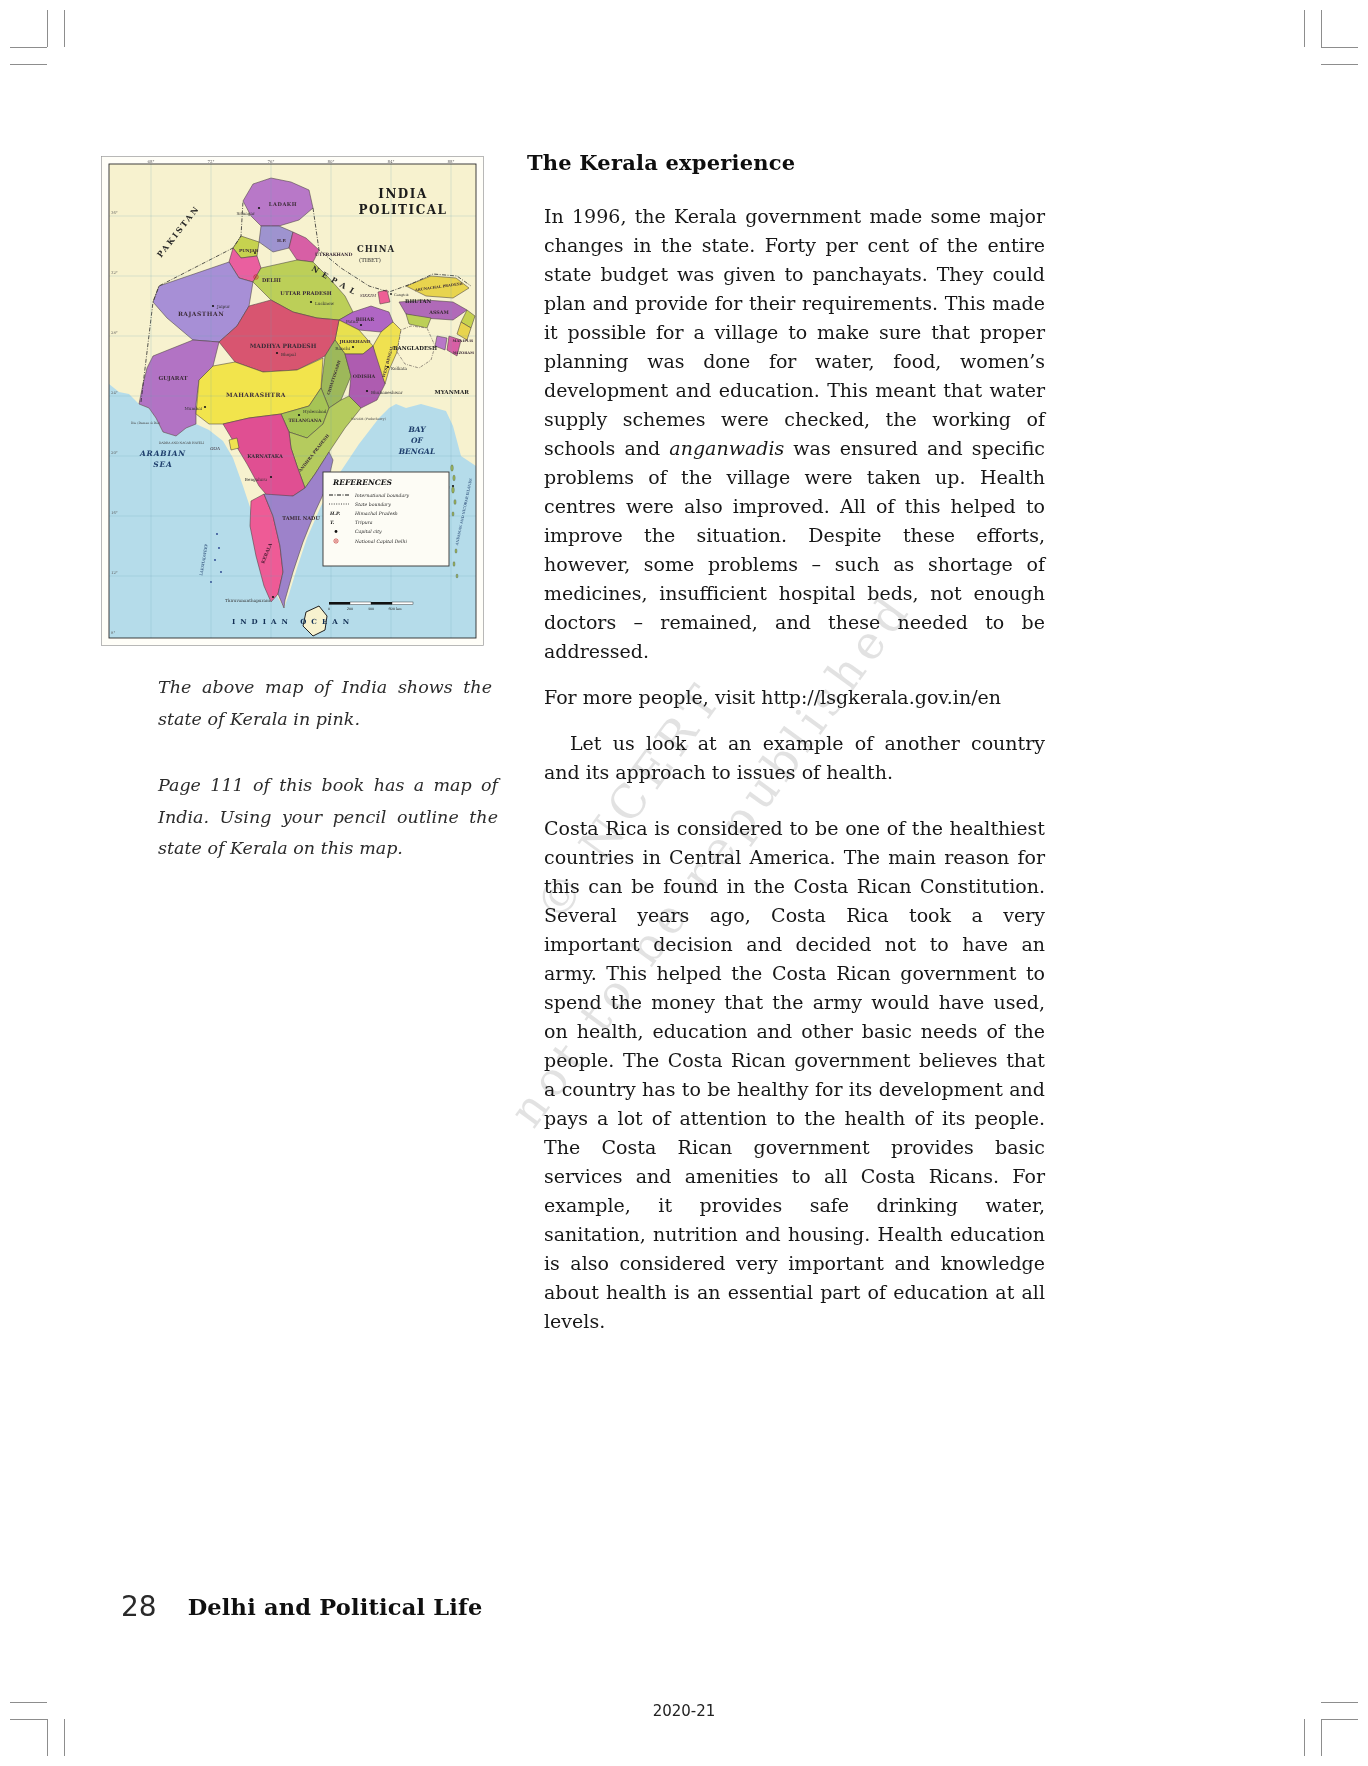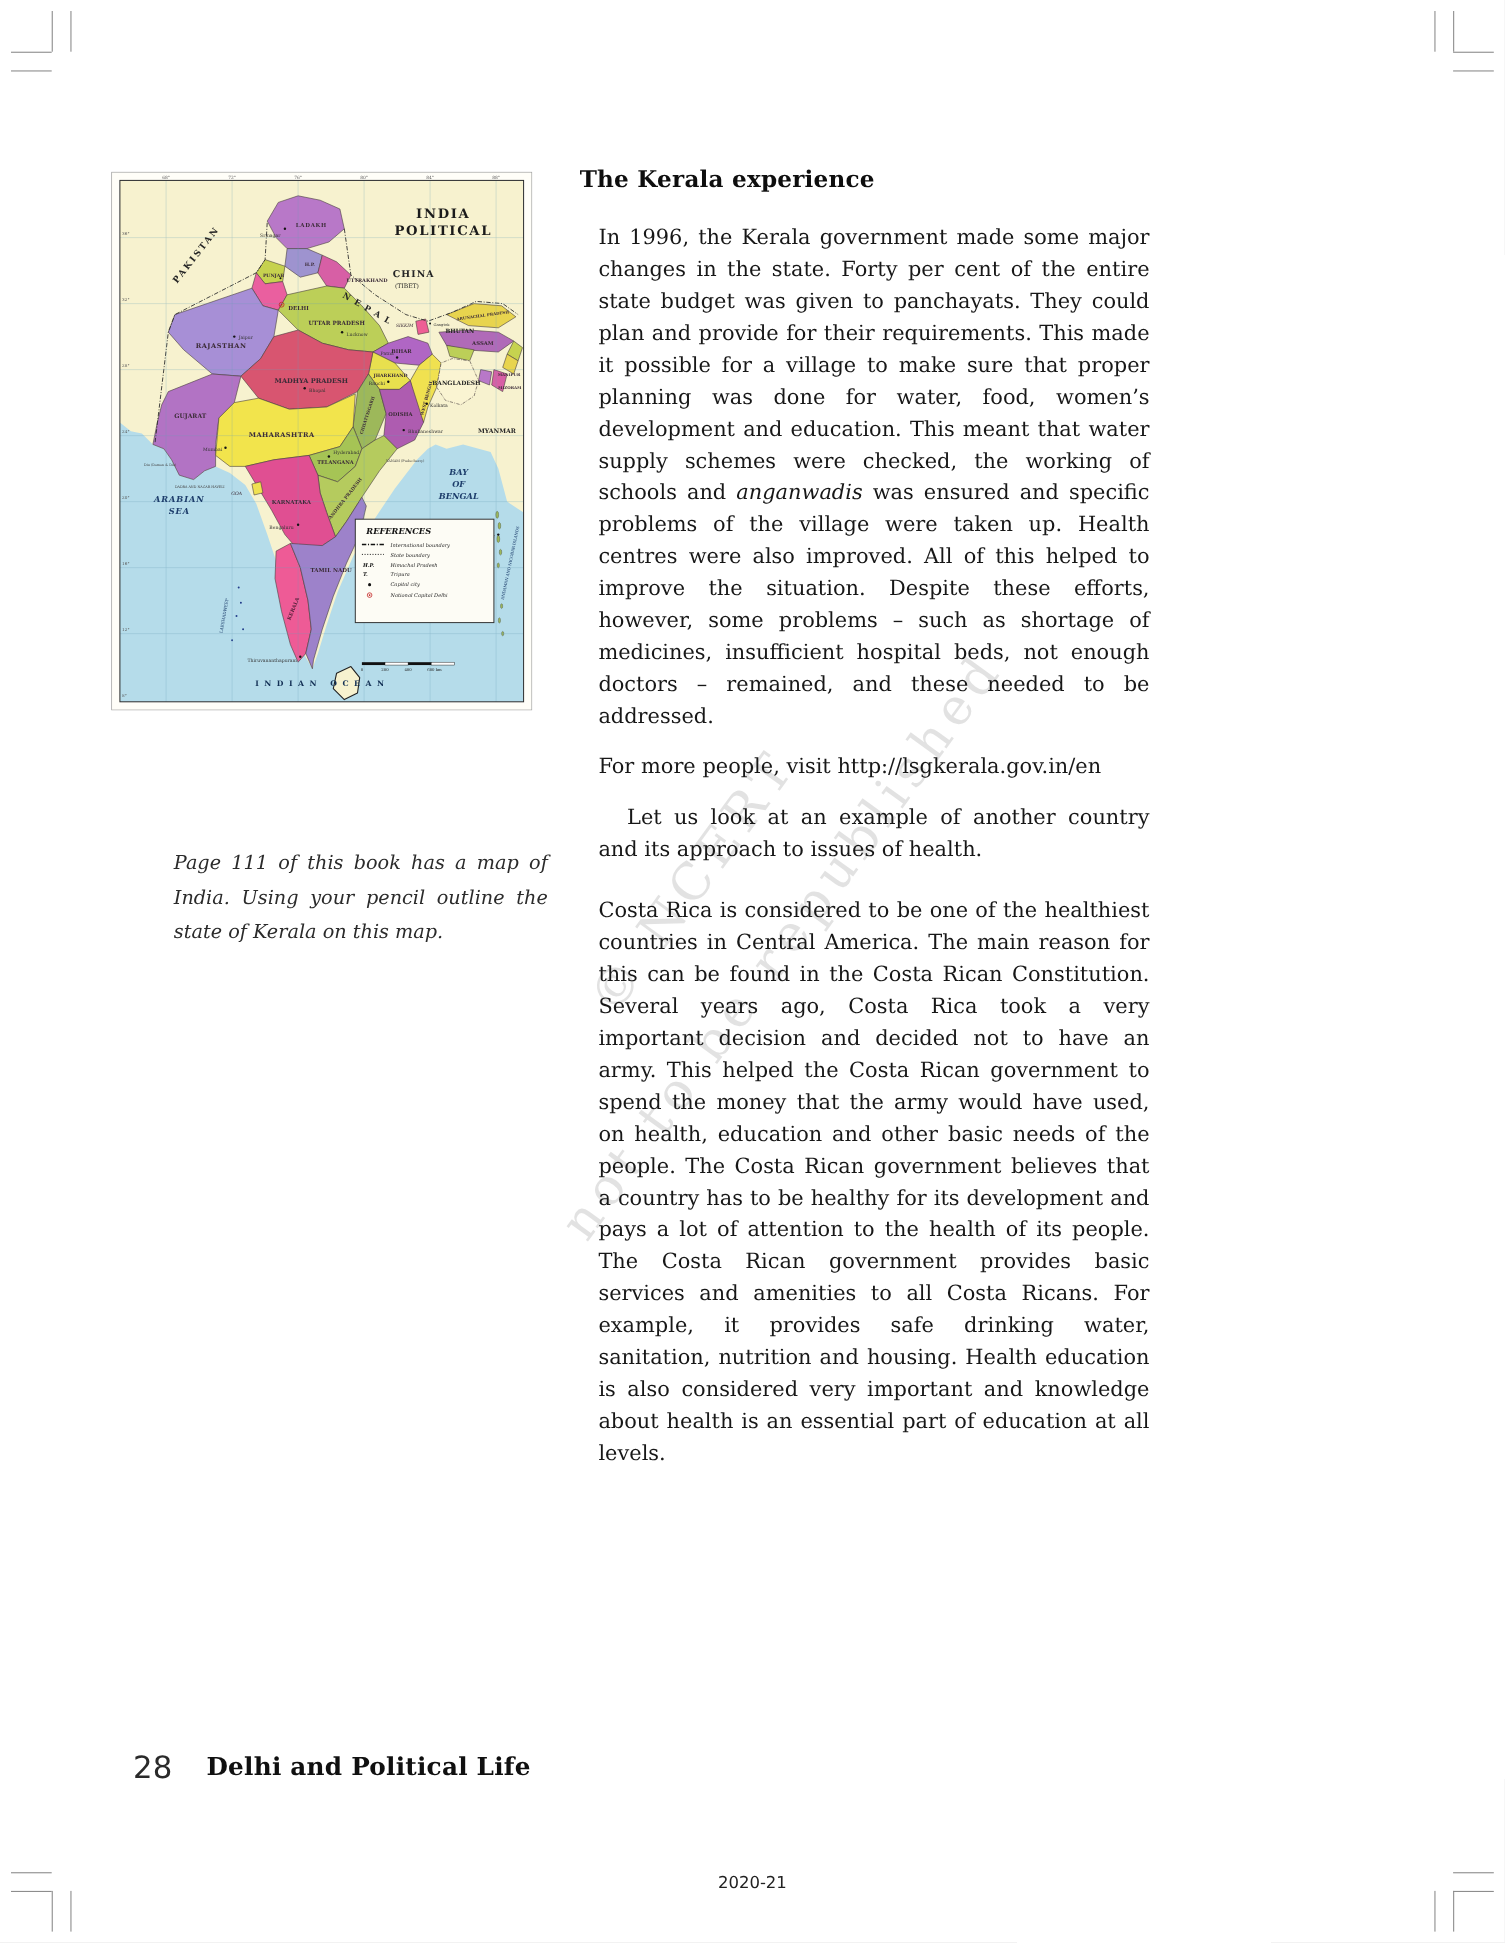--- a/index.html
+++ b/index.html
@@ -299,20 +299,21 @@
       <text x="10" y="298" font-size="3.8">20°</text>
       <text x="10" y="358" font-size="3.8">16°</text>
       <text x="10" y="418" font-size="3.8">12°</text>
       <text x="10" y="478" font-size="3.8">8°</text>
     </g>
 
     <rect x="8" y="8" width="367" height="474" fill="none" stroke="#2a2a2a" stroke-width="0.9"></rect>
   </svg>
   </div>
 
+  <div class="caption caption1">The above map of India shows the state of Kerala in pink.</div>
   <div class="caption caption2">Page 111 of this book has a map of India. Using your pencil outline the state of Kerala on this map.</div>
 
   <div class="watermark">
     <div>© NCERT</div>
     <div>not to be republished</div>
   </div>
 
   <div class="content">
     <h2>The Kerala experience</h2>
     <p class="p1"><span>In 1996, the Kerala government made some major changes in the state. Forty per cent of the entire state budget was given to panchayats. They could plan and provide for their requirements. This made it possible for a village to make sure that proper planning was done for water, food, women’s development and education. This meant that water supply schemes were checked, the working of schools and </span><span class="it">anganwadis</span><span> was ensured and specific problems of the village were taken up. Health centres were also improved. All of this helped to improve the situation. Despite these efforts, however, some problems – such as shortage of medicines, insufficient hospital beds, not enough doctors – remained, and these needed to be addressed.</span></p>

